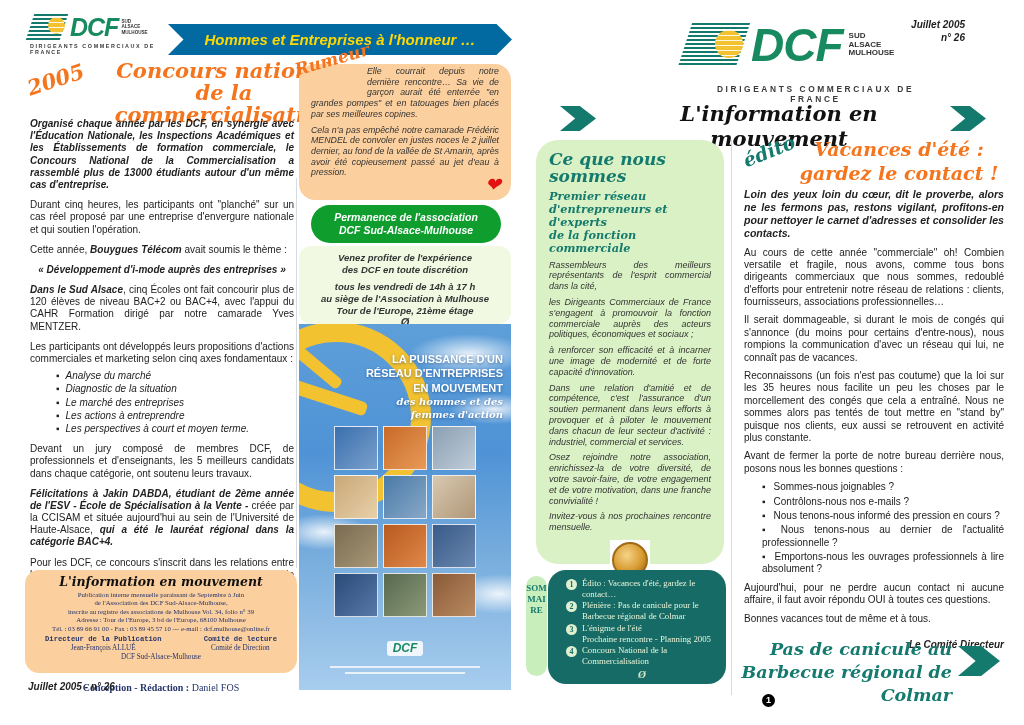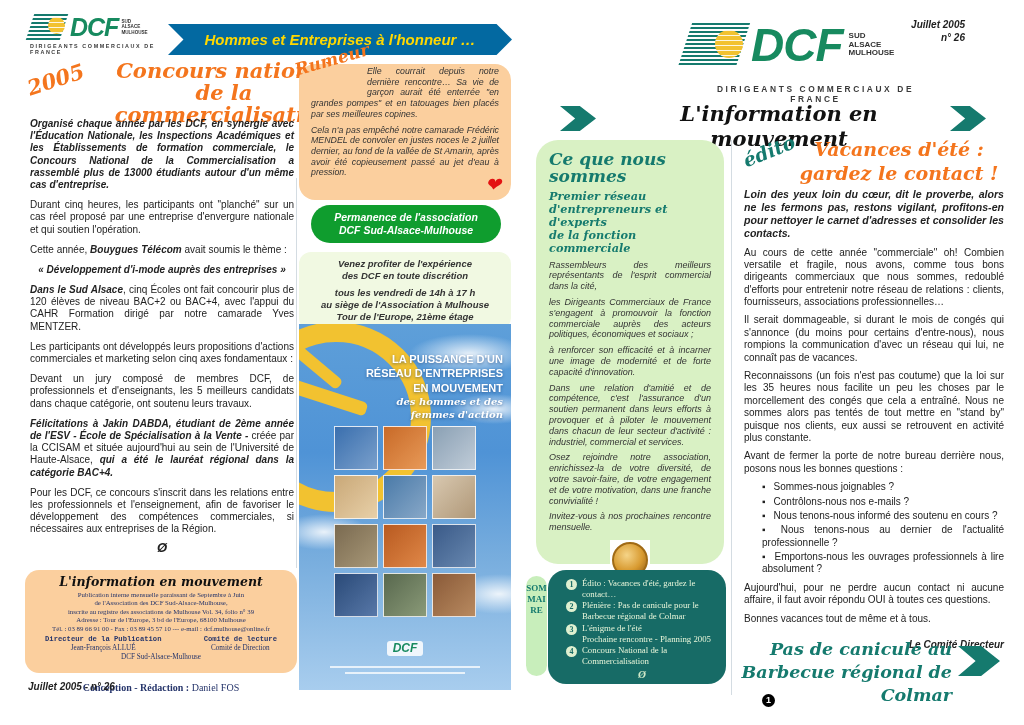--- a/index.html
+++ b/index.html
@@ -142,20 +142,27 @@
     <div>de la commercialisation</div>
   </div>
 
   <div class="abs colL justify" style="left:30px;top:110px">
     <p class="bi">Organisé chaque année par les DCF, en synergie avec l'Éducation Nationale, les Inspections Académiques et les Établissements de formation commerciale, le Concours National de la Commercialisation a rassemblé plus de 13000 étudiants autour d'un même cas d'entreprise.</p>
     <p>Durant cinq heures, les participants ont "planché" sur un cas réel proposé par une entreprise d'envergure nationale et qui soutien l'opération.</p>
     <p><span>Cette année, </span><span class="bi">Bouygues Télécom</span><span> avait soumis le thème :</span></p>
     <p class="bi center">« Développement d'i-mode auprès des entreprises »</p>
     <p><span class="bi">Dans le Sud Alsace</span><span>, cinq Écoles ont fait concourir plus de 120 élèves de niveau BAC+2 ou BAC+4, avec l'appui du CAHR Formation dirigé par notre camarade Yves MENTZER.</span></p>
     <p>Les participants ont développés leurs propositions d'actions commerciales et marketing selon cinq axes fondamentaux :</p>
+    <ul>
+      <li>Analyse du marché</li>
+      <li>Diagnostic de la situation</li>
+      <li>Le marché des entreprises</li>
+      <li>Les actions à entreprendre</li>
+      <li>Les perspectives à court et moyen terme.</li>
+    </ul>
     <p>Devant un jury composé de membres  DCF, de professionnels et d'enseignants, les 5 meilleurs candidats dans chaque catégorie, ont soutenu leurs travaux.</p>
     <p><span class="bi">Félicitations à Jakin DABDA, étudiant de 2ème année de l'ESV - École de Spécialisation à la Vente - </span><span>créée par la CCISAM et située aujourd'hui au sein de l'Université de Haute-Alsace, </span><span class="bi">qui a été le lauréat régional dans la catégorie BAC+4.</span></p>
     <p>Pour les DCF, ce concours s'inscrit dans les relations entre les professionnels et l'enseignement, afin de favoriser le développement des compétences commerciales, si nécessaires aux entreprises de la Région.</p>
     <span class="penmark">Ø</span>
   </div>
 
   <div class="abs infobox" style="left:25px;top:570px;width:272px;height:103px">
     <div class="ib-title">L'information en mouvement</div>
     <div>Publication interne mensuelle paraissant de Septembre à Juin</div>
     <div>de l'Association des DCF Sud-Alsace-Mulhouse,</div>
@@ -178,21 +185,21 @@
     <p><span class="rumeur-spacer"></span><span>Elle courrait depuis notre dernière rencontre… Sa vie de garçon aurait été enterrée "en grandes pompes" et en tatouages bien placés par ses meilleures copines.</span></p>
     <p>Cela n'a pas empêché notre camarade Frédéric MENDEL de convoler en justes noces le 2 juillet dernier, au fond de la vallée de St Amarin, après avoir été copieusement passé au jet d'eau à pression.</p>
     <span class="abs heart" style="right:10px;bottom:6px">❤</span>
   </div>
 
   <div class="abs perm-pill" style="left:311px;top:205px;width:190px;height:38px">
     <div>Permanence de l'association</div>
     <div>DCF Sud-Alsace-Mulhouse</div>
   </div>
 
-  <div class="abs venez-box" style="left:299px;top:252px;width:212px;height:78px">
+  <div class="abs venez-box" style="left:299px;top:246px;width:212px;height:78px">
     <div>Venez profiter de l'expérience</div>
     <div>des DCF en toute discrétion</div>
     <div class="gap"></div>
     <div>tous les vendredi de 14h à 17 h</div>
     <div>au siège de l'Association à Mulhouse</div>
     <div>Tour de l'Europe, 21ème étage</div>
     <span class="penmark" style="font-size:11px">Ø</span>
   </div>
 
   <div class="abs poster" style="left:299px;top:324px;width:212px;height:366px">
@@ -302,21 +309,21 @@
 
   <div class="abs colR justify" style="left:744px;top:188px">
     <p class="lead">Loin des yeux loin du cœur, dit le proverbe, alors ne les fermons pas, restons vigilant, profitons-en pour nettoyer le carnet d'adresses et consolider les contacts.</p>
     <p>Au cours de cette année "commerciale" oh! Combien versatile et fragile, nous avons, comme tous bons dirigeants commerciaux que nous sommes, redoublé d'efforts pour entretenir notre réseau de relations : clients, fournisseurs, associations professionnelles…</p>
     <p>Il serait dommageable, si durant le mois de congés qui s'annonce (du moins pour certains d'entre-nous), nous rompions la communication d'avec un réseau qui lui, ne connaît pas de vacances.</p>
     <p>Reconnaissons (un fois n'est pas coutume) que la loi sur les 35 heures nous facilite un peu les choses par le morcellement des congés que cela a entraîné. Nous ne sommes alors pas tentés de tout mettre en "stand by" puisque nos clients, eux aussi se retrouvent en activité plus constante.</p>
     <p>Avant de fermer la porte de notre bureau derrière nous, posons nous les bonnes questions :</p>
     <ul>
       <li>Sommes-nous joignables ?</li>
       <li>Contrôlons-nous nos e-mails ?</li>
-      <li>Nous tenons-nous informé des soutenu en cours ?</li>
+      <li>Nous tenons-nous informé des pression en cours ?</li>
       <li>Nous tenons-nous au dernier de l'actualité professionnelle ?</li>
       <li>Emportons-nous les ouvrages professionnels à lire absolument ?</li>
     </ul>
     <p>Aujourd'hui, pour ne perdre aucun contact ni aucune affaire, il faut avoir répondu OUI à toutes ces questions.</p>
     <p>Bonnes vacances tout de même et à tous.</p>
     <div class="signature">Le Comité Directeur</div>
   </div>
 
   <div class="abs canicule" style="left:690px;top:638px;width:262px">
     <div>Pas de canicule au</div>

